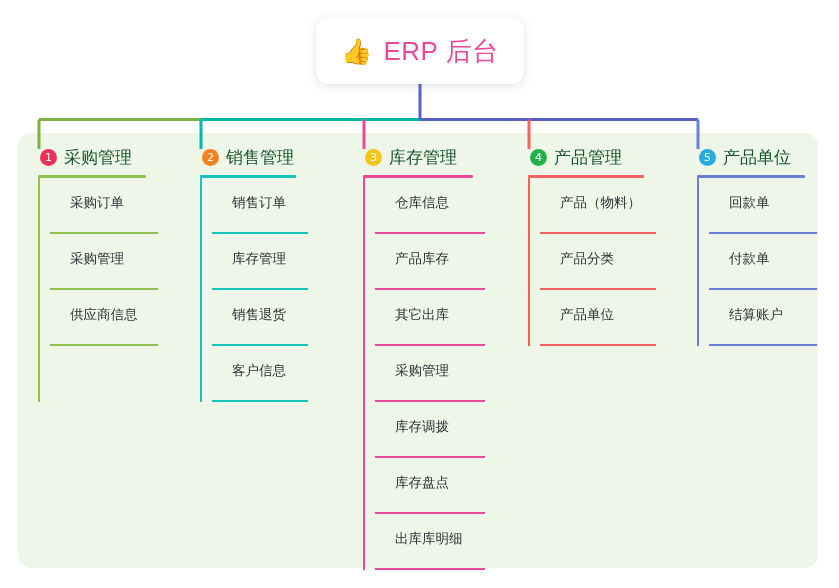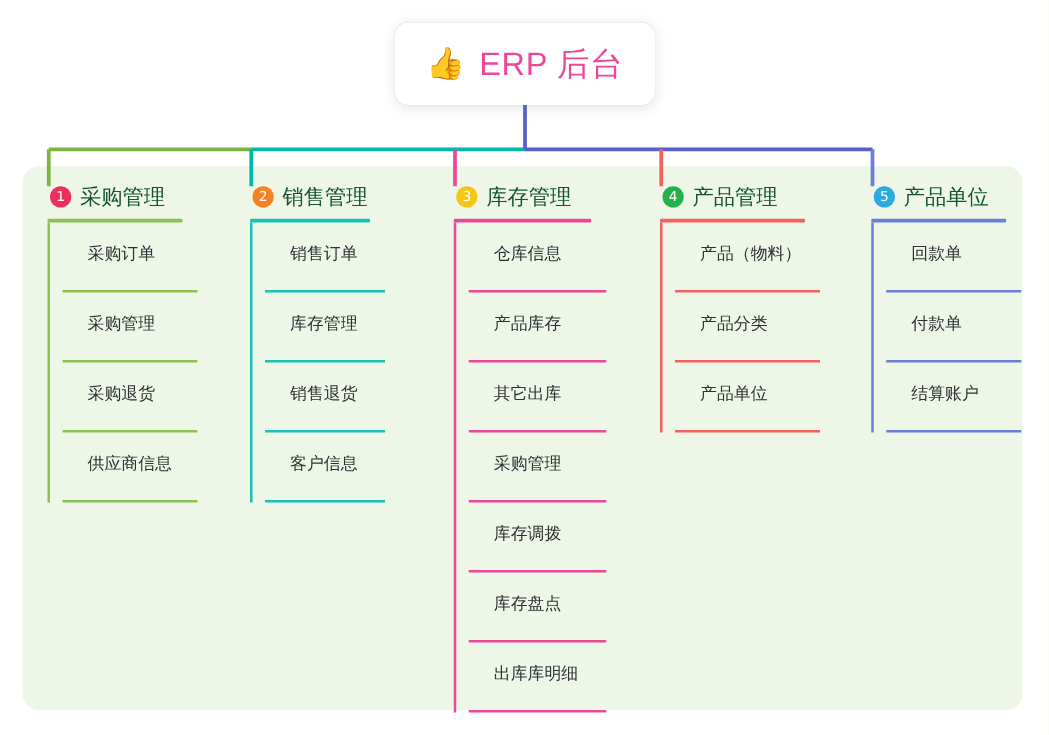--- a/index.html
+++ b/index.html
@@ -92,24 +92,20 @@
           <div class="spine" style="background: rgb(140, 193, 82); height: 224px;"></div>
           <div class="item">
             <span class="item-label">采购订单</span>
             <div class="item-rule" style="background: rgb(140, 193, 82); width: 108px;"></div>
           </div>
           <div class="item">
             <span class="item-label">采购管理</span>
             <div class="item-rule" style="background: rgb(140, 193, 82); width: 108px;"></div>
           </div>
           <div class="item">
-            <span class="item-label">采购退货</span>
-            <div class="item-rule" style="background: rgb(140, 193, 82); width: 108px;"></div>
-          </div>
-          <div class="item">
             <span class="item-label">供应商信息</span>
             <div class="item-rule" style="background: rgb(140, 193, 82); width: 108px;"></div>
           </div>
         </div>
       </div>
       <div class="col" style="left: 200px; width: 96px;">
         <div class="col-head">
           <span class="badge" style="background: rgb(245, 130, 32);">2</span>
           <span class="col-title">销售管理</span>
         </div>

